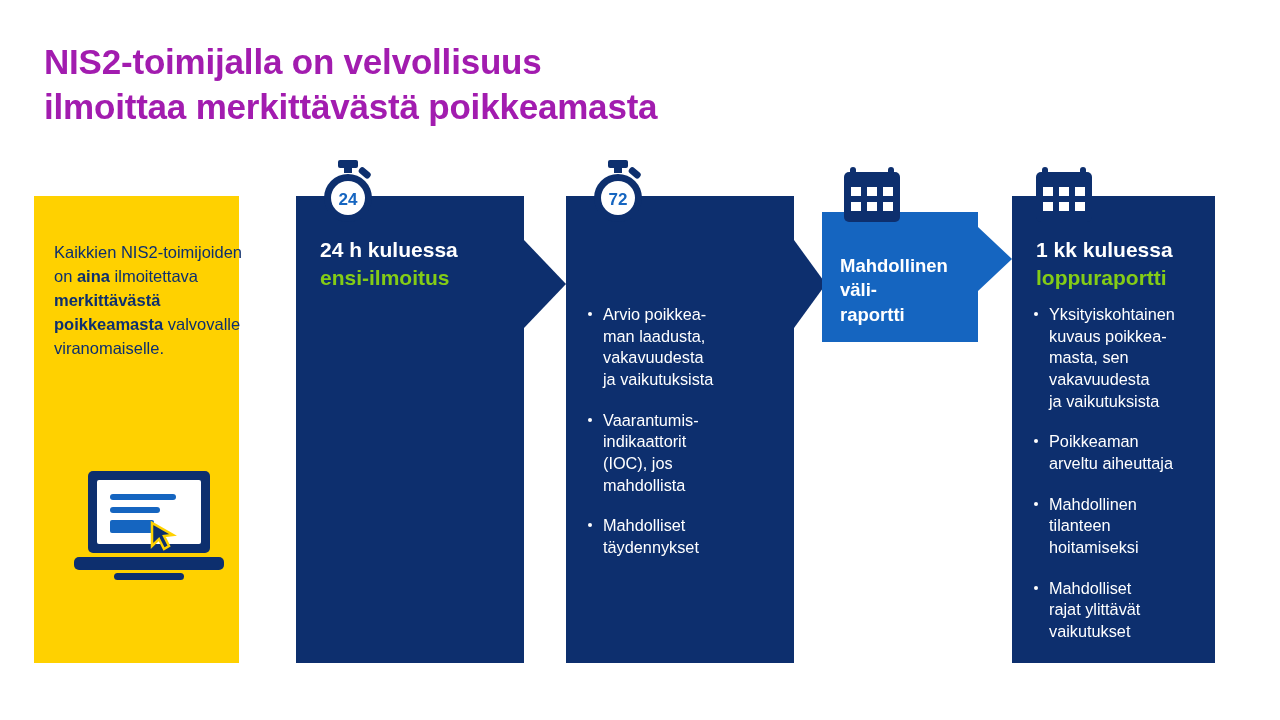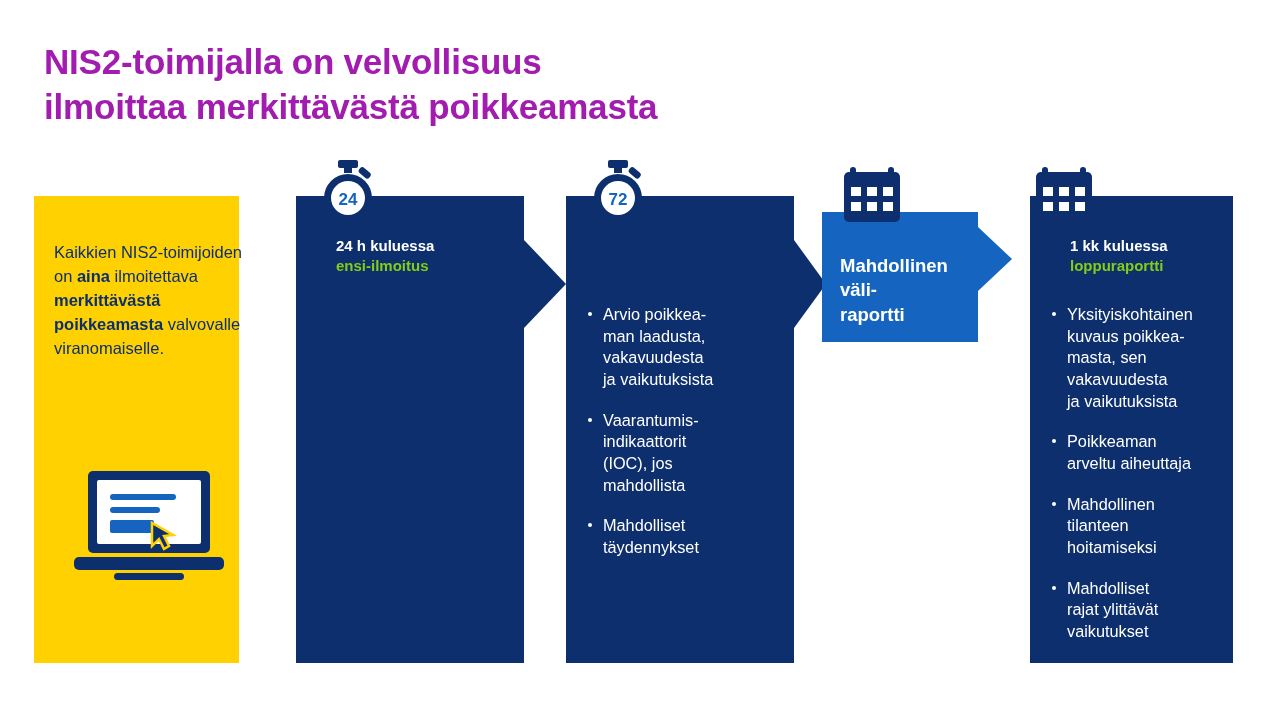--- a/index.html
+++ b/index.html
@@ -60,21 +60,21 @@
     height: 120px;
   }
 
   
   .panel-blue {
     background: #0d2f6e;
     color: #ffffff;
   }
   .panel-blue.p1 { left: 296px; top: 196px; width: 228px; height: 467px; }
   .panel-blue.p2 { left: 566px; top: 196px; width: 228px; height: 467px; }
-  .panel-blue.p4 { left: 1012px; top: 196px; width: 203px; height: 467px; margin-left: 18px; }
+  .panel-blue.p4 { left: 1012px; top: 196px; width: 203px; height: 467px; }
 
   
   .panel-mid {
     left: 822px;
     top: 212px;
     width: 156px;
     height: 130px;
     background: #1565c0;
     color: #ffffff;
   }
@@ -87,24 +87,24 @@
     border-top: 44px solid transparent;
     border-bottom: 44px solid transparent;
   }
   .tip1 { left: 524px; top: 240px; border-left: 42px solid #0d2f6e; }
   .tip2 { left: 794px; top: 240px; border-left: 32px solid #0d2f6e; }
   .tip3 { left: 978px; top: 227px; border-top: 32px solid transparent;
           border-bottom: 32px solid transparent; border-left: 34px solid #1565c0; }
 
   .step-head {
     position: absolute;
-    left: 40px;
+    left: 24px;
     top: 40px;
     width: 188px;
-    font-size: 15px;
+    font-size: 21px;
     font-weight: bold;
     line-height: 1.32;
   }
   .step-head .accent { color: #84cc16; }
 
   .panel-mid .step-head {
     left: 18px;
     top: 42px;
     width: 128px;
     font-size: 18.5px;

